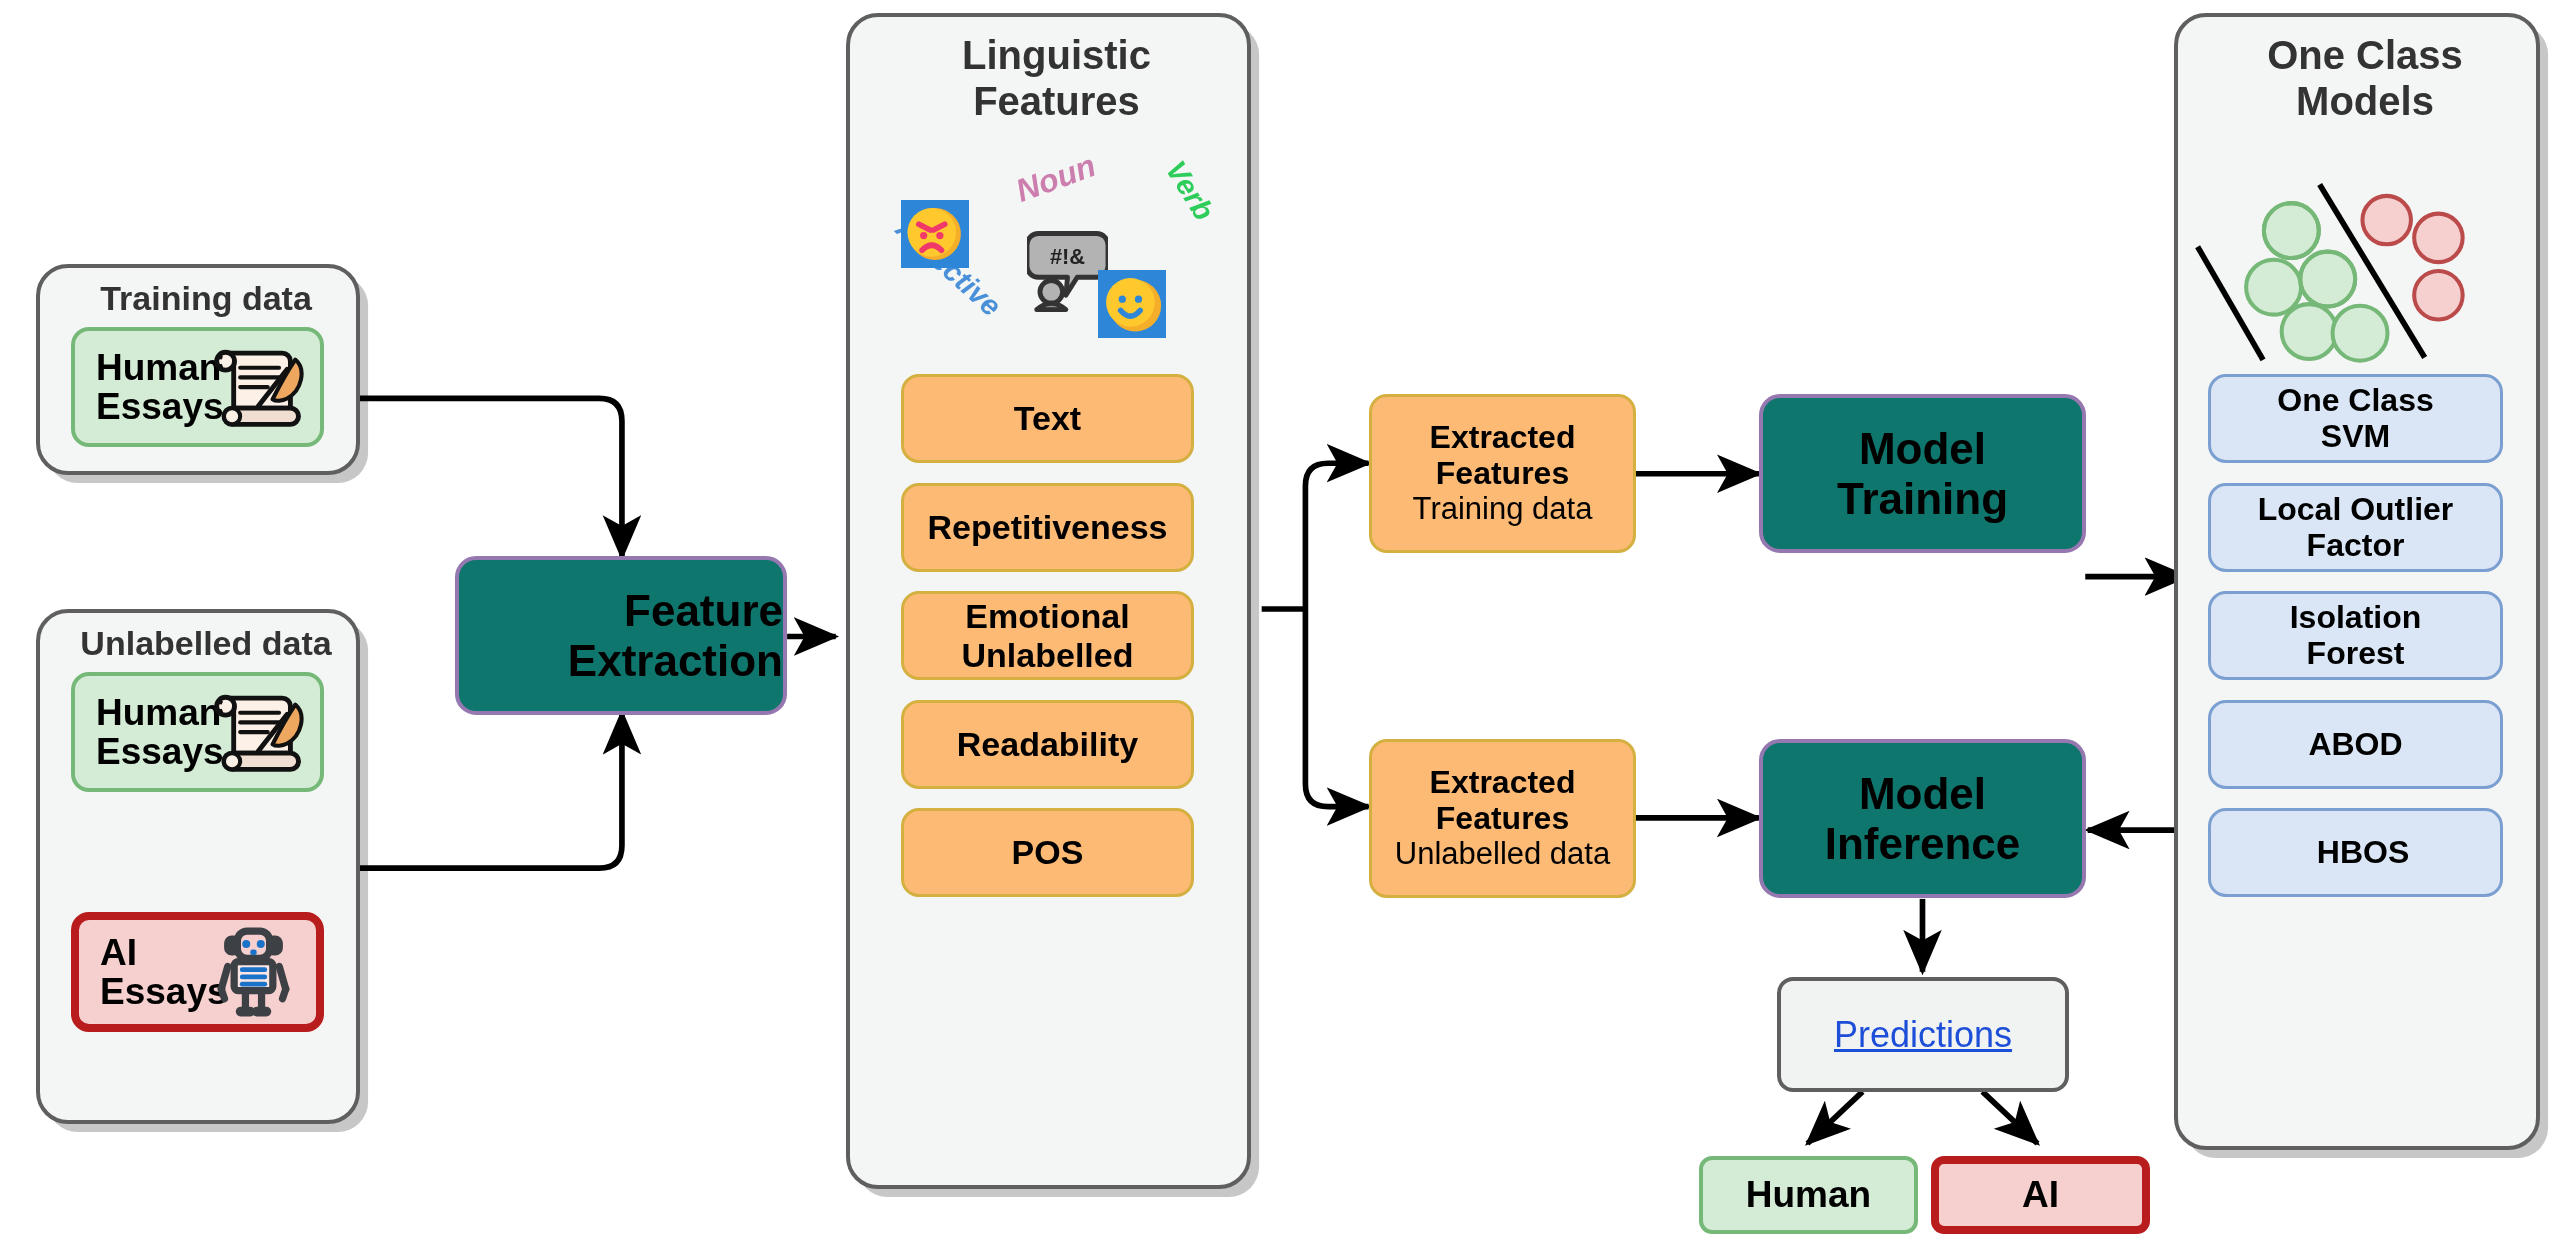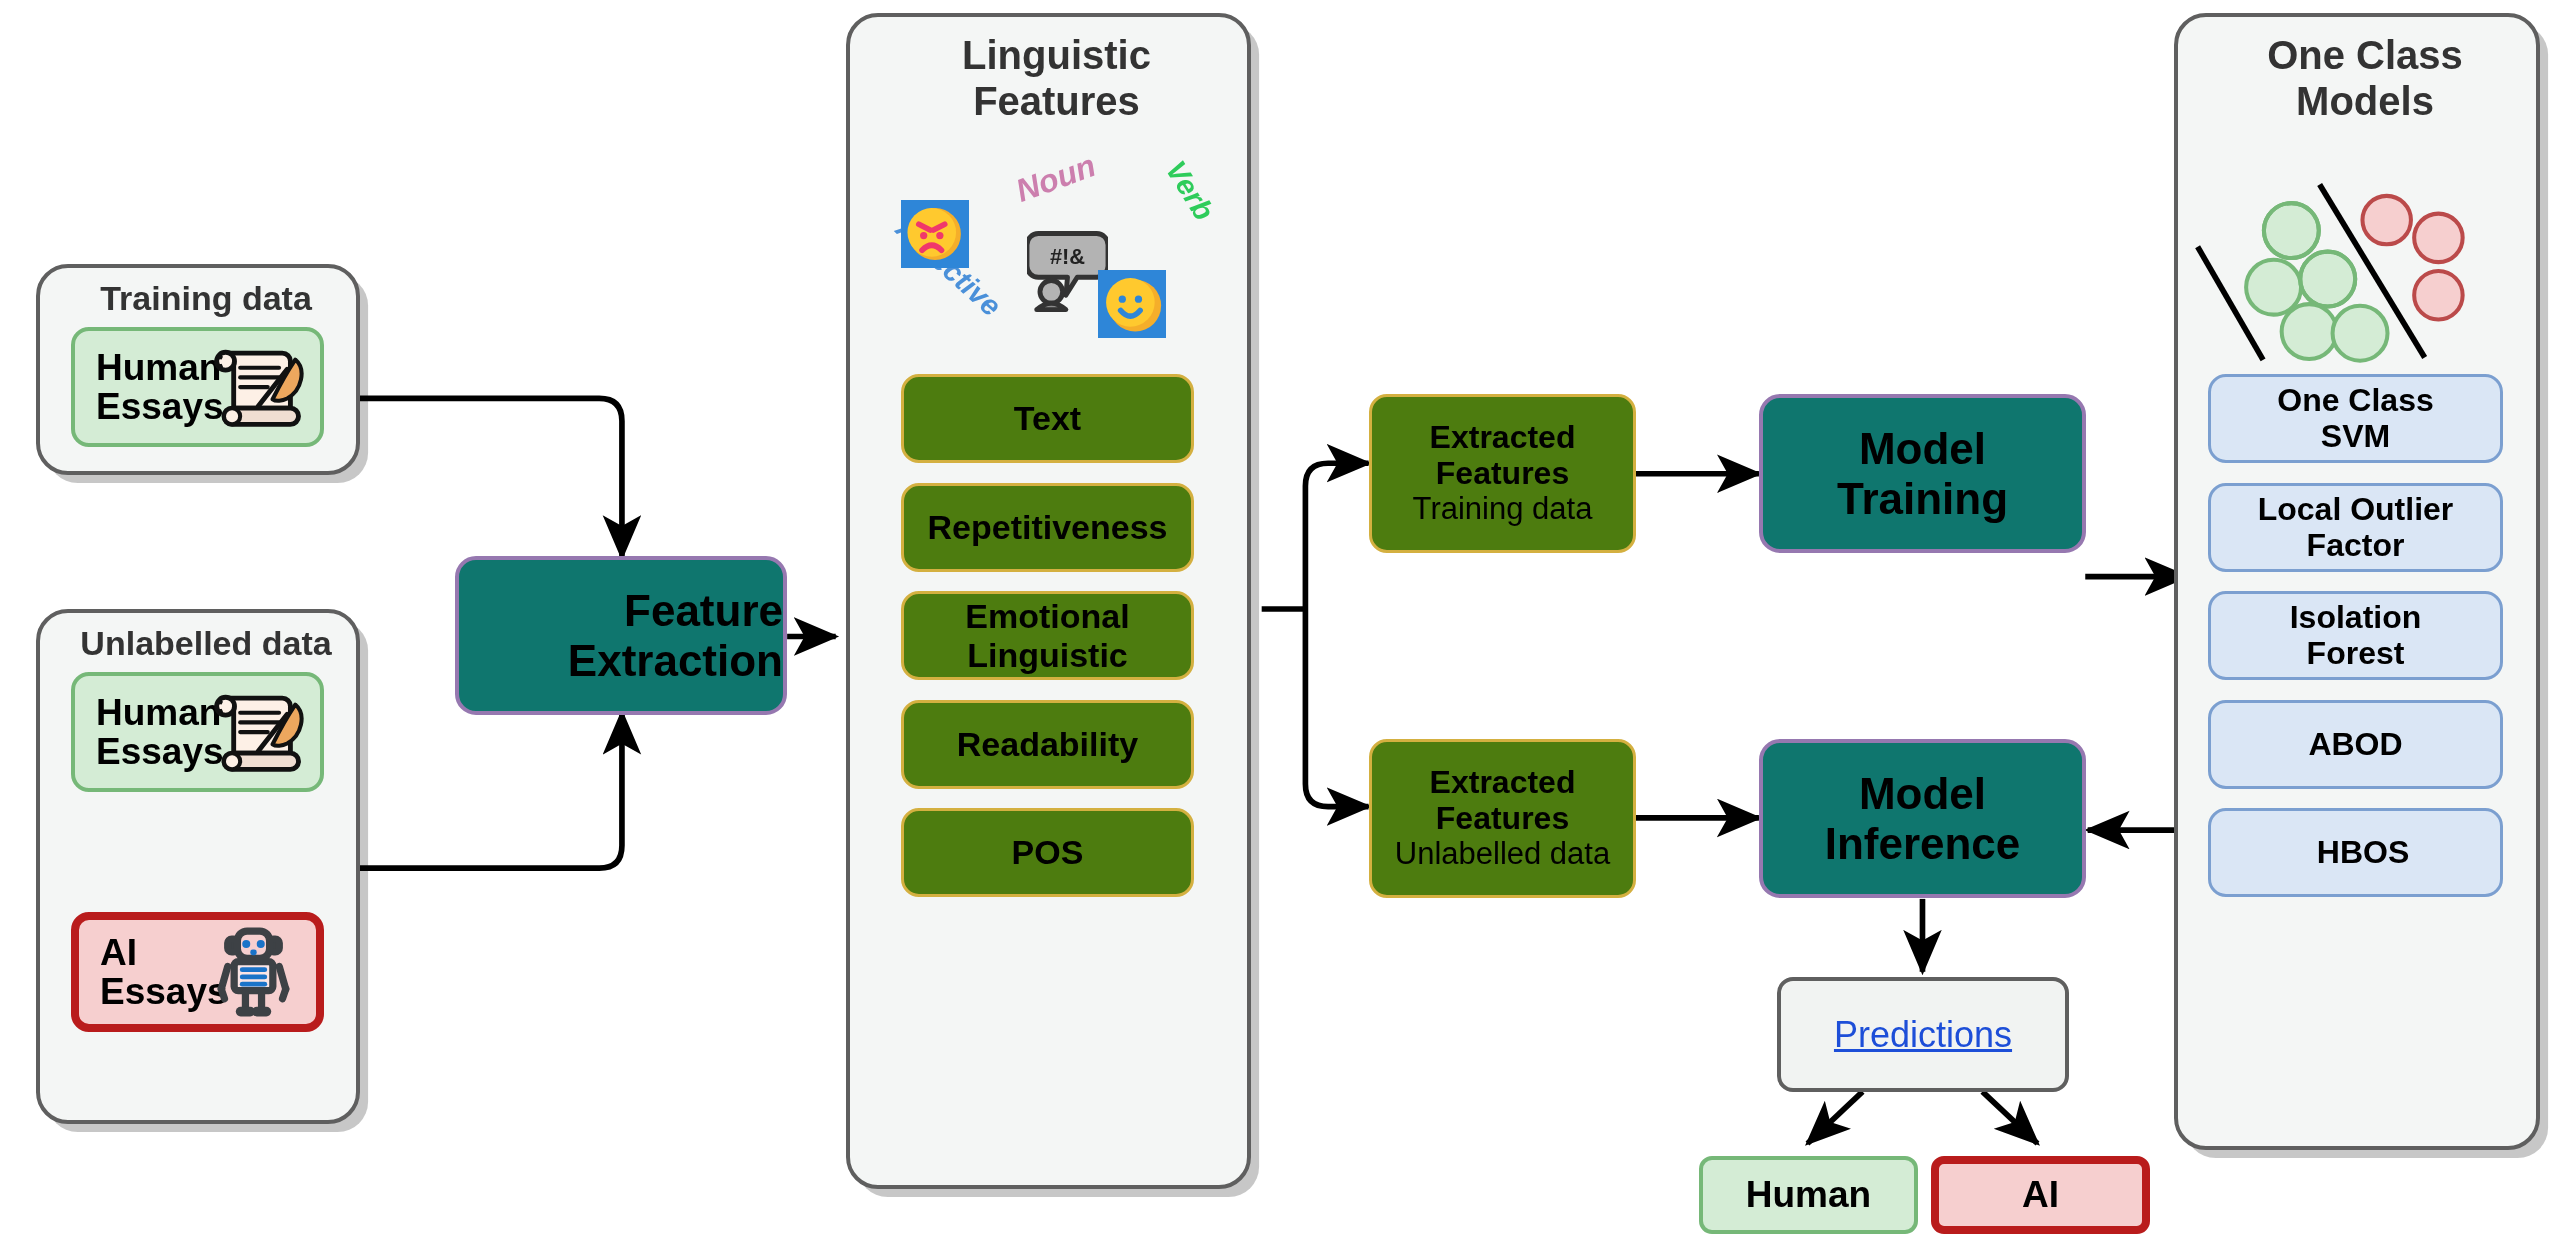--- a/index.html
+++ b/index.html
@@ -14,21 +14,21 @@
   .panel-title{position:absolute;left:0;right:0;text-align:center;
                color:#333333;font-weight:bold;padding-left:16px;}
 
   
   .card{position:absolute;box-sizing:border-box;display:flex;
         align-items:center;border-radius:18px;}
   .card .txt{font-weight:bold;color:#000;}
 
   .green-card{background:#d4ecd5;border:4px solid #76b878;}
   .red-card{background:#f6cfcf;border:8px solid #b91c1c;}
-  .yellow-card{background:#4d7c0f;border:3.2px solid #d4b040;justify-content:center;text-align:center;}
+  .yellow-card{background:#fdba74;border:3.2px solid #d4b040;justify-content:center;text-align:center;}
   .blue-card{background:#dae6f5;border:3.2px solid #7b9fd0;justify-content:center;text-align:center;}
   .purple-card{background:#0f766e;border:4px solid #9678b0;justify-content:center;text-align:center;}
   .grey-card{background:#f1f3f2;border:4px solid #5f5f5f;justify-content:center;text-align:center;}
 
   .essay-label{margin-left:21px;font-size:40px;font-weight:bold;line-height:1.06;color:#000;}
   .essay-icon{position:absolute;right:14.6px;top:50%;transform:translateY(-50%);}
 
   
   .pos-word{position:absolute;font-weight:bold;font-style:italic;white-space:nowrap;}
 
@@ -199,21 +199,21 @@
   </div>
 
   <div class="card yellow-card" style="left:901px;top:374px;width:293px;height:89px;">
     <div class="txt" style="font-size:34px;line-height:1.12;white-space:pre-line;width:100%;">Text</div>
   </div>
   <div class="card yellow-card" style="left:901px;top:483px;width:293px;height:89px;">
     <div class="txt" style="font-size:34px;line-height:1.12;white-space:pre-line;width:100%;">Repetitiveness</div>
   </div>
   <div class="card yellow-card" style="left:901px;top:591px;width:293px;height:89px;">
     <div class="txt" style="font-size:34px;line-height:1.12;white-space:pre-line;width:100%;">Emotional
-Linguistic</div>
+Unlabelled</div>
   </div>
   <div class="card yellow-card" style="left:901px;top:700px;width:293px;height:89px;">
     <div class="txt" style="font-size:34px;line-height:1.12;white-space:pre-line;width:100%;">Readability</div>
   </div>
   <div class="card yellow-card" style="left:901px;top:808px;width:293px;height:89px;">
     <div class="txt" style="font-size:34px;line-height:1.12;white-space:pre-line;width:100%;">POS</div>
   </div>
 
   <div class="card yellow-card" style="left:1369px;top:394px;width:267px;height:159px;flex-direction:column;justify-content:center;">
     <div class="txt" style="font-size:32px;line-height:1.1;white-space:pre-line;width:100%;">Extracted

